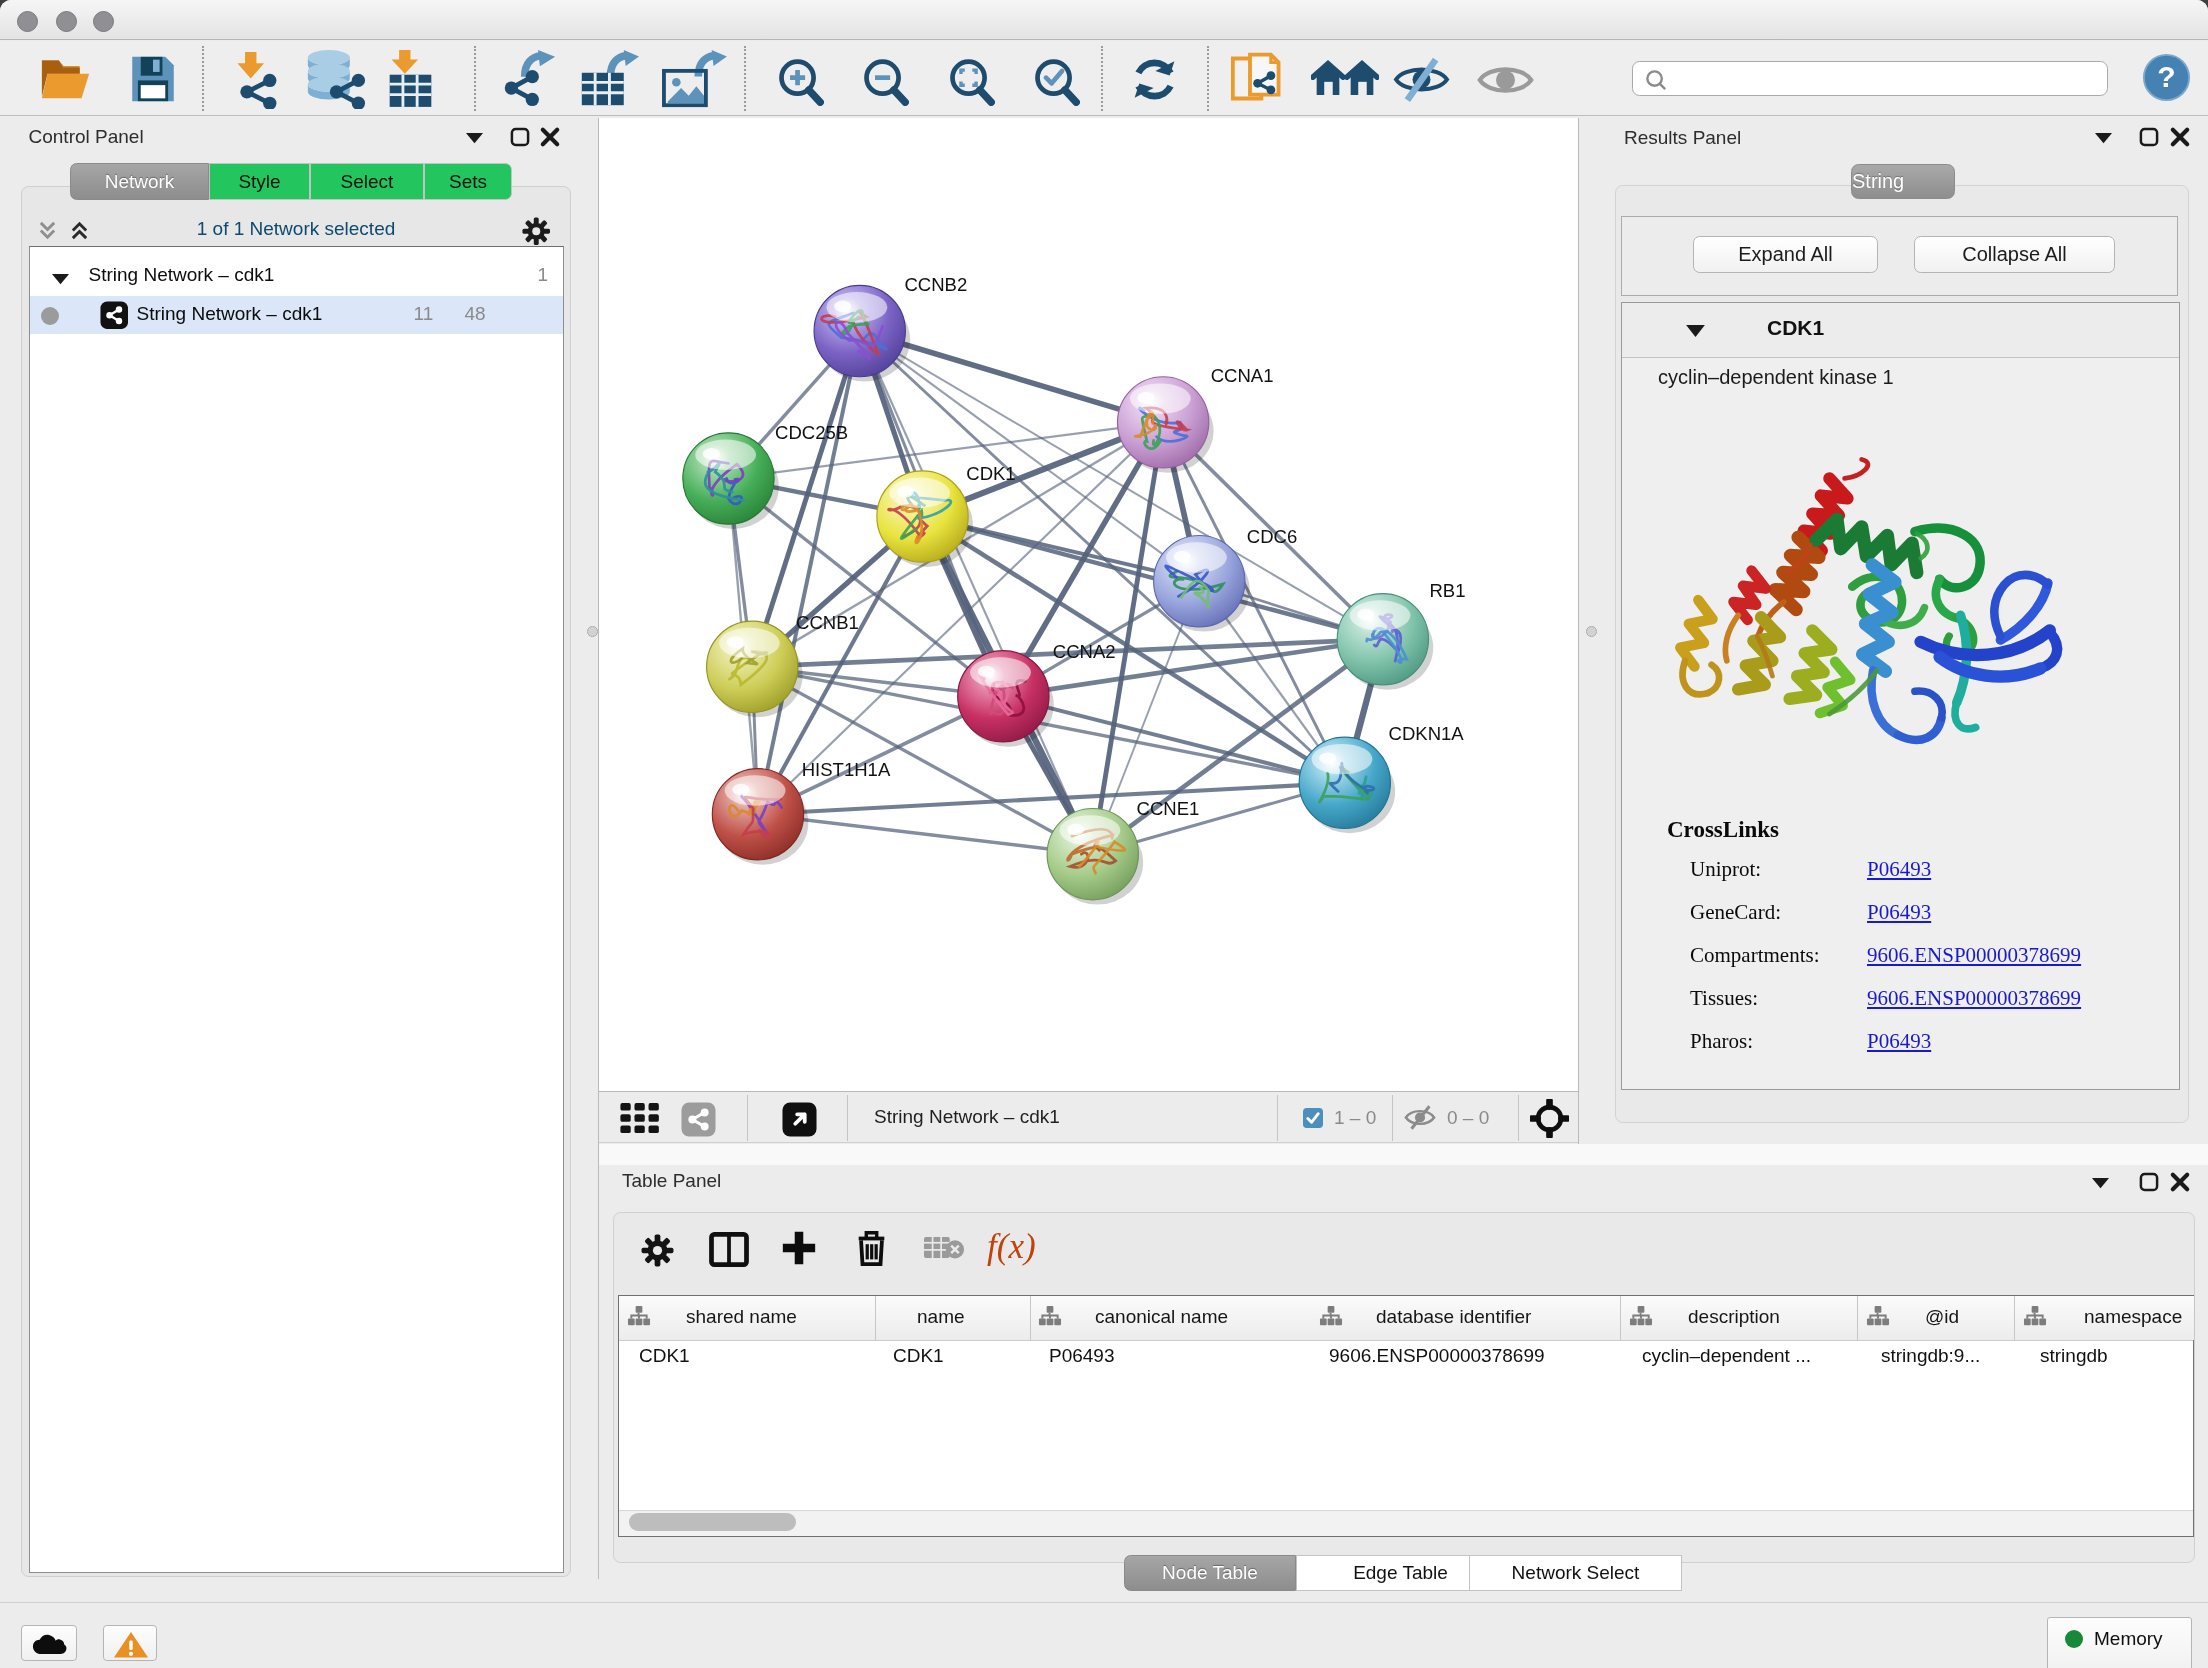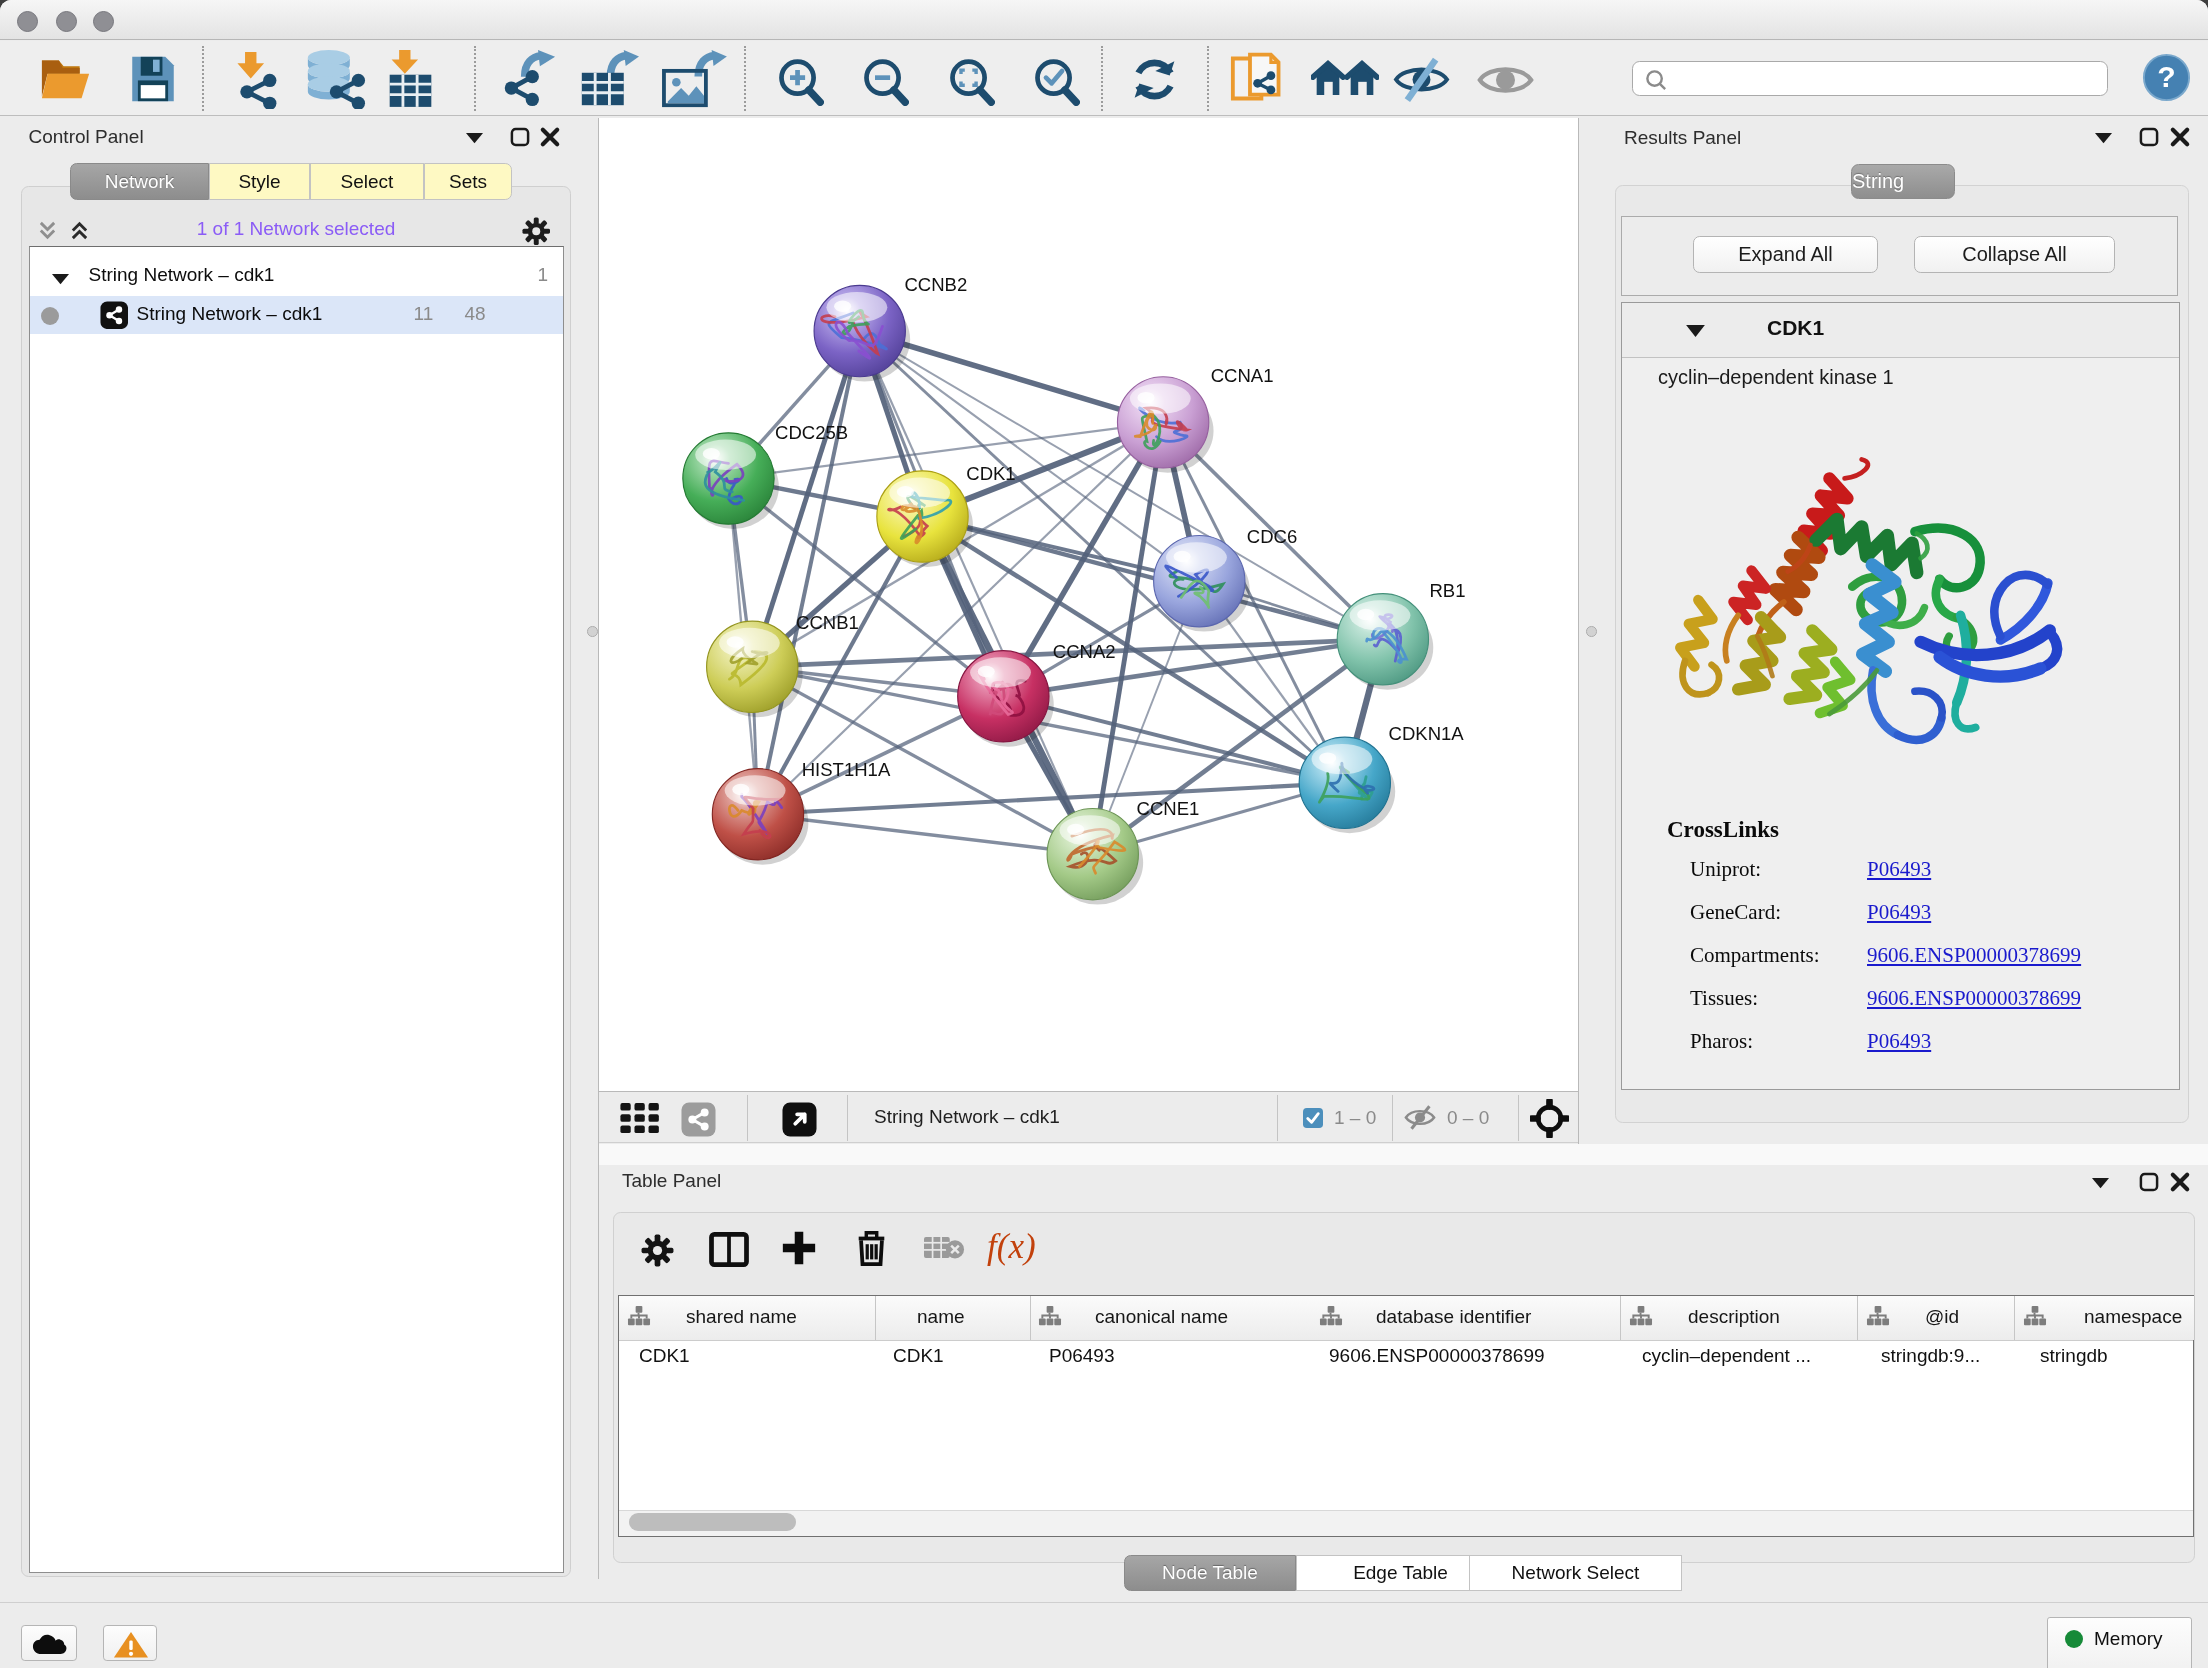--- a/index.html
+++ b/index.html
@@ -9,24 +9,24 @@
 .titlebar{left:0;top:0;width:2208px;height:40px;background:linear-gradient(#f6f6f6,#e3e3e3);border-bottom:1px solid #b6b6b6}
 .tl{width:21px;height:21px;border-radius:50%;background:#8f8f94;border:1px solid #77777d;top:10.5px}
 .title{width:2208px;text-align:center;top:6.7px;font-size:25px;font-weight:600;color:#3c3c3c;letter-spacing:0.2px}
 .toolbar{left:0;top:41px;width:2208px;height:75px;background:#eeeeee;border-bottom:1px solid #bdbdbd}
 .tsep{top:46px;height:65px;width:0;border-left:2.9px dotted #9b9b9b}
 .search{left:1632px;top:61px;width:476px;height:35px;background:#fff;border:1px solid #a9a9a9;border-radius:7.6px}
 .icon{position:absolute}
 
 .phead{font-size:19px;color:#2d2d2d}
 
-.tab{position:absolute;z-index:3;height:37px;border:1px solid #c3c3c3;background:#fef9c3;font-size:19px;color:#111;text-align:center;line-height:35px}
+.tab{position:absolute;z-index:3;height:37px;border:1px solid #c3c3c3;background:#22c55e;font-size:19px;color:#111;text-align:center;line-height:35px}
 .tabsel{background:linear-gradient(#a6a6a6,#8d8d8d);color:#fff;text-shadow:0 -1px 1px rgba(0,0,0,0.35);border-color:#8a8a8a}
 .cpbox{left:21px;top:186px;width:550px;height:1391px;background:#e7e7e7;border:1px solid #cfcfcf;border-radius:7.6px}
-.cphead{left:28.5px;top:215px;width:535px;height:31px;font-size:19px;color:#8b5cf6}
+.cphead{left:28.5px;top:215px;width:535px;height:31px;font-size:19px;color:#0c4a6e}
 .cplist{left:28.5px;top:246px;width:535px;height:1327px;background:#fff;border:1px solid #8e8e8e;border-top:1.9px solid #6e6e6e}
 .row2{position:absolute;left:0;top:49px;width:533px;height:38px;background:#dbe6f8}
 .grey{color:#8a8a8a}
 
 .rbox{left:1615px;top:185px;width:574px;height:938px;background:#e9e9e9;border:1px solid #d2d2d2;border-radius:7.6px}
 .btn{position:absolute;background:linear-gradient(#ffffff,#f1f1f1);border:1px solid #b4b4b4;border-radius:6.7px;font-size:20px;color:#1c1c1c;text-align:center}
 .serif{font-family:"Liberation Serif",serif}
 .link{color:#1a1acd;text-decoration:underline}
 
 .tpbox{left:613px;top:1212px;width:1582px;height:351px;background:#e9e9e9;border:1px solid #d0d0d0;border-radius:7.6px}

